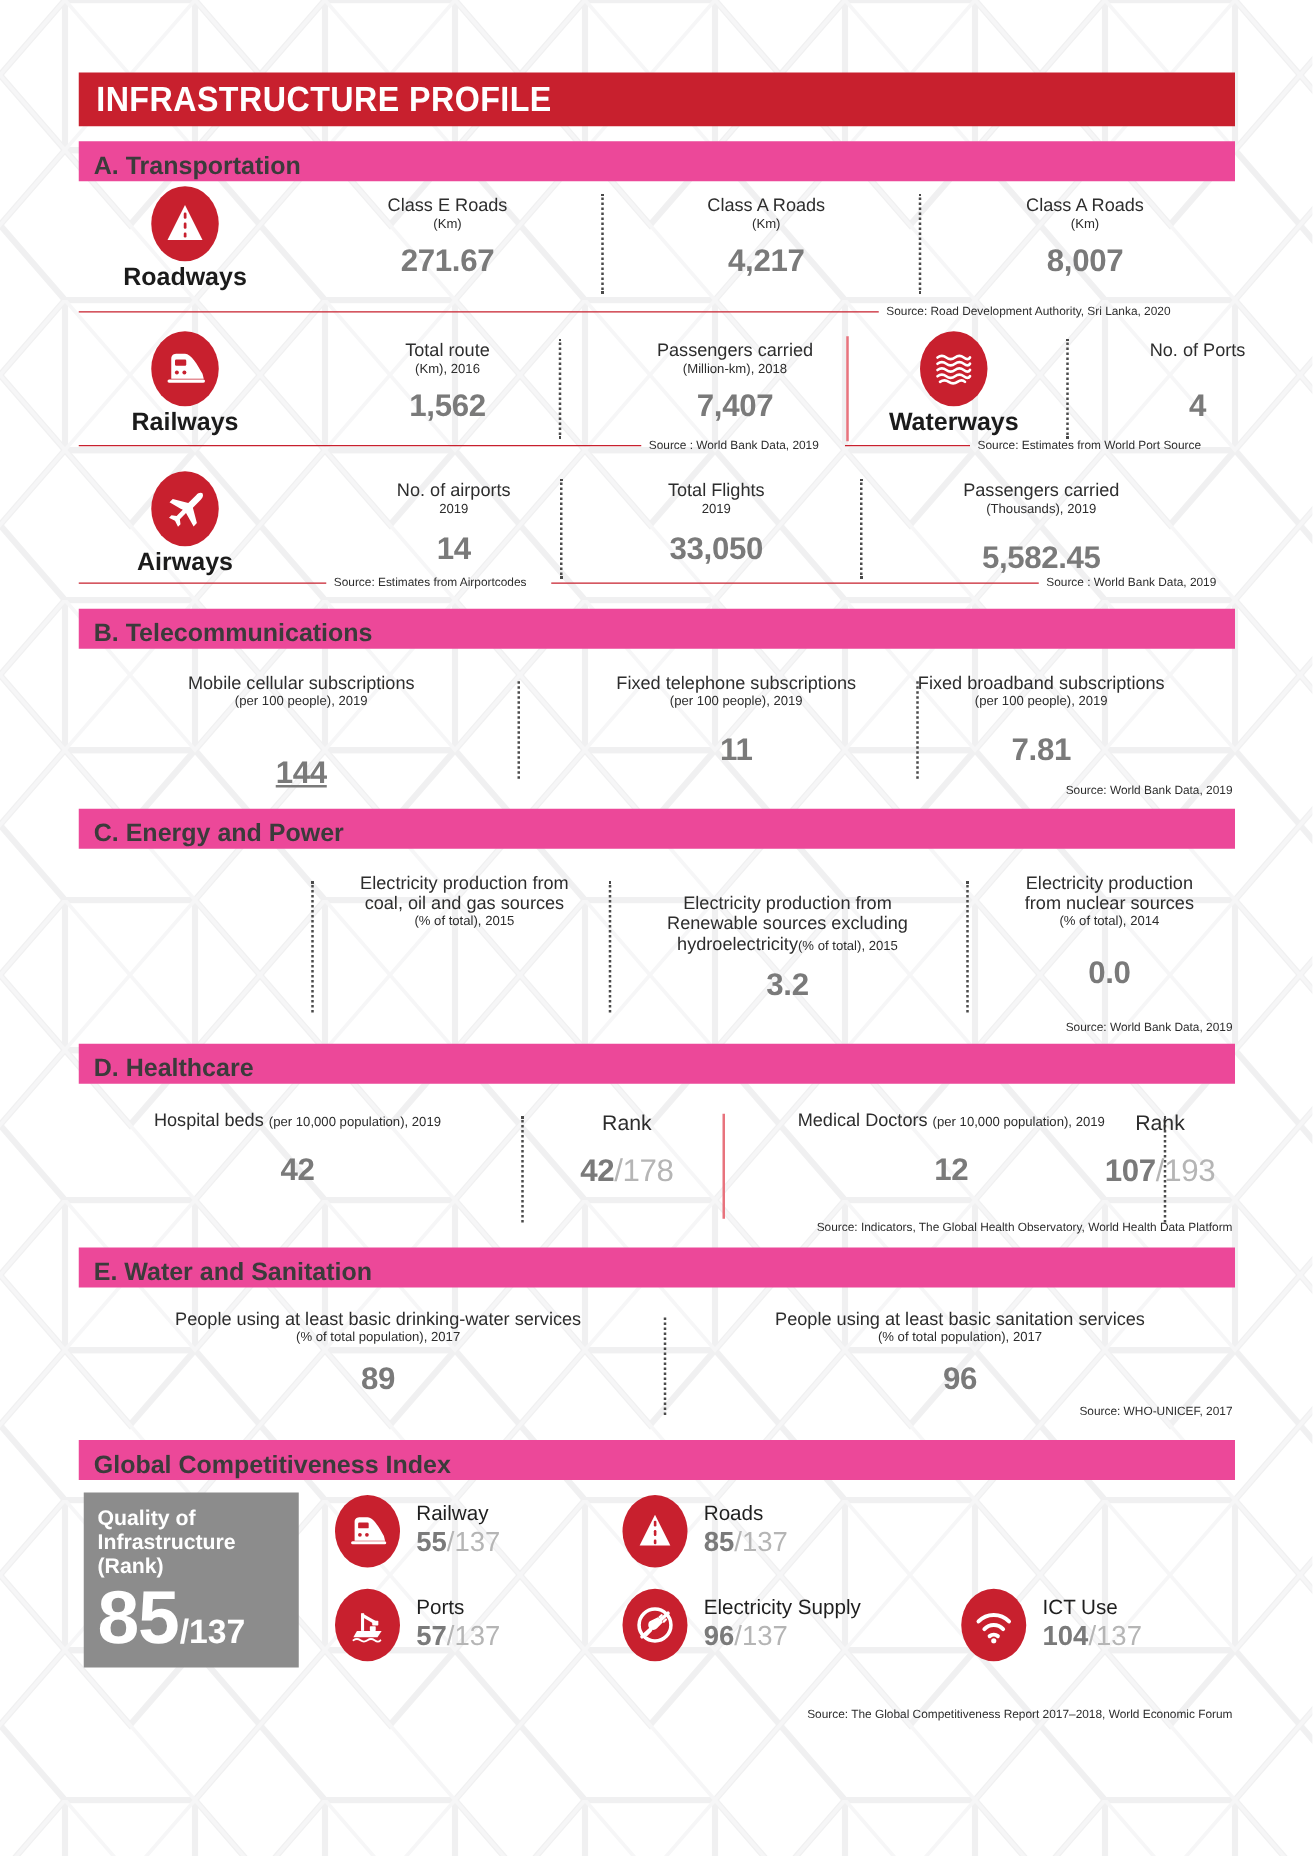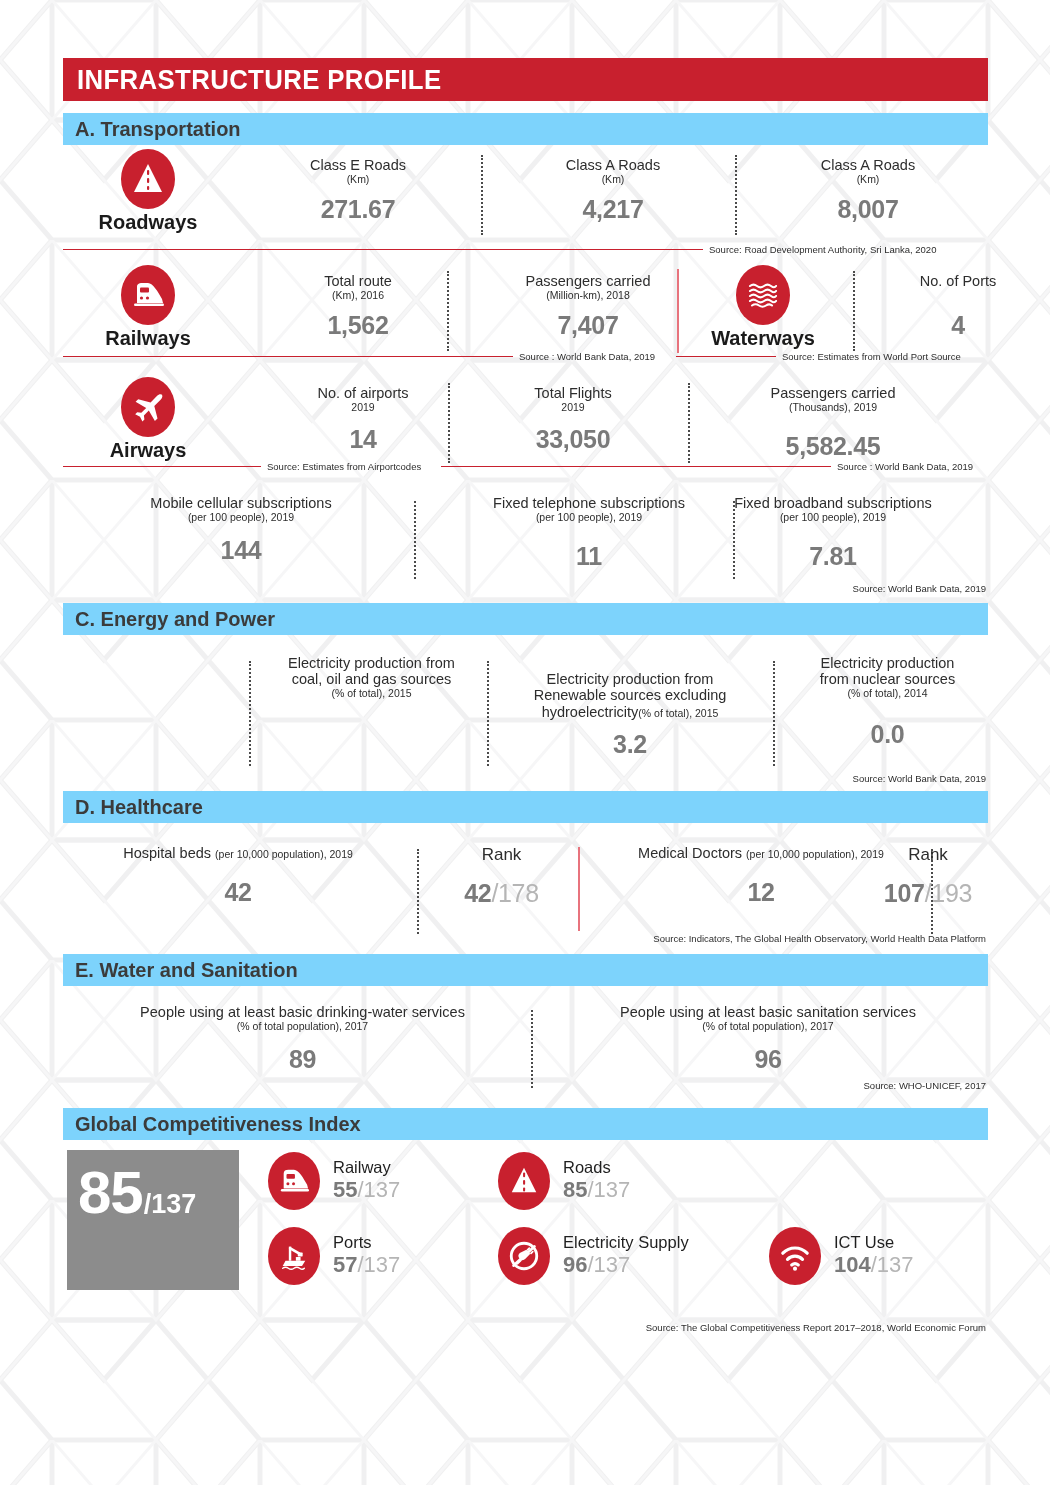--- a/index.html
+++ b/index.html
@@ -50,24 +50,24 @@
     font-size: 28px;
     font-weight: bold;
     letter-spacing: 0.4px;
     font-family: "Liberation Sans Narrow", "Liberation Sans", sans-serif;
     transform: scaleX(0.92);
     transform-origin: left center;
   }
 
   
   .section-head {
-    background: #7dd3fc;
+    background: #ec4899;
     height: 32px;
     display: flex;
-    align-items: center;
+    align-items: flex-end;
     padding-left: 12px;
     color: #3b3b3b;
     font-size: 20px;
     font-weight: bold;
     margin-top: 4px;
   }
   .section-head.gci {
     font-size: 20px;
   }
 
@@ -408,26 +408,29 @@
     <div class="source-line" style="left:0px;top:86px;">
       <div class="rule" style="width:198px;"></div>
       <span>Source: Estimates from Airportcodes</span>
     </div>
     <div class="source-line" style="left:378px;top:86px;">
       <div class="rule" style="width:390px;"></div>
       <span>Source : World Bank Data, 2019</span>
     </div>
   </div>
 
+  <div class="section-head" style="margin-top:12px;">
+    <span>B. Telecommunications</span>
+  </div>
 
   <div class="grid-row" style="height:110px;">
     <div class="cell" style="left:18px;width:320px;top:20px;">
       <div class="metric-label">Mobile cellular subscriptions</div>
       <div class="metric-sub">(per 100 people), 2019</div>
-      <div class="metric-value" style="margin-top:12px;">144</div>
+      <div class="metric-value" style="margin-top:36px;text-decoration:underline;">144</div>
     </div>
     <div class="vdots" style="left:351px;top:26px;height:78px;"></div>
 
     <div class="cell" style="left:366px;width:320px;top:20px;">
       <div class="metric-label">Fixed telephone subscriptions</div>
       <div class="metric-sub">(per 100 people), 2019</div>
       <div class="metric-value" style="margin-top:18px;">11</div>
     </div>
     <div class="vdots" style="left:670px;top:26px;height:78px;"></div>
 
@@ -537,20 +540,23 @@
     <div class="source-text-only" style="right:2px;top:94px;">Source: WHO-UNICEF, 2017</div>
   </div>
 
   <div class="section-head gci" style="margin-top:12px;">
     <span>Global Competitiveness Index</span>
   </div>
 
   <div class="gci-wrap">
 
     <div class="qoi-card">
+      <div class="qoi-label" style="white-space:pre-line;">Quality of
+Infrastructure
+(Rank)</div>
       <div class="qoi-rank">
         <span class="num">85</span>
         <span class="den">/137</span>
       </div>
     </div>
 
     <div class="gci-item" style="left:205px;top:2px;">
       <div class="gci-icon">
         <svg width="36" height="30" viewBox="0 0 38 32">
           <path d="M8 8 C8 5 10 4 13 4 L19 4 C24 4 29 13 33 20 L34 24 L8 24 Z" fill="#ffffff"></path>

